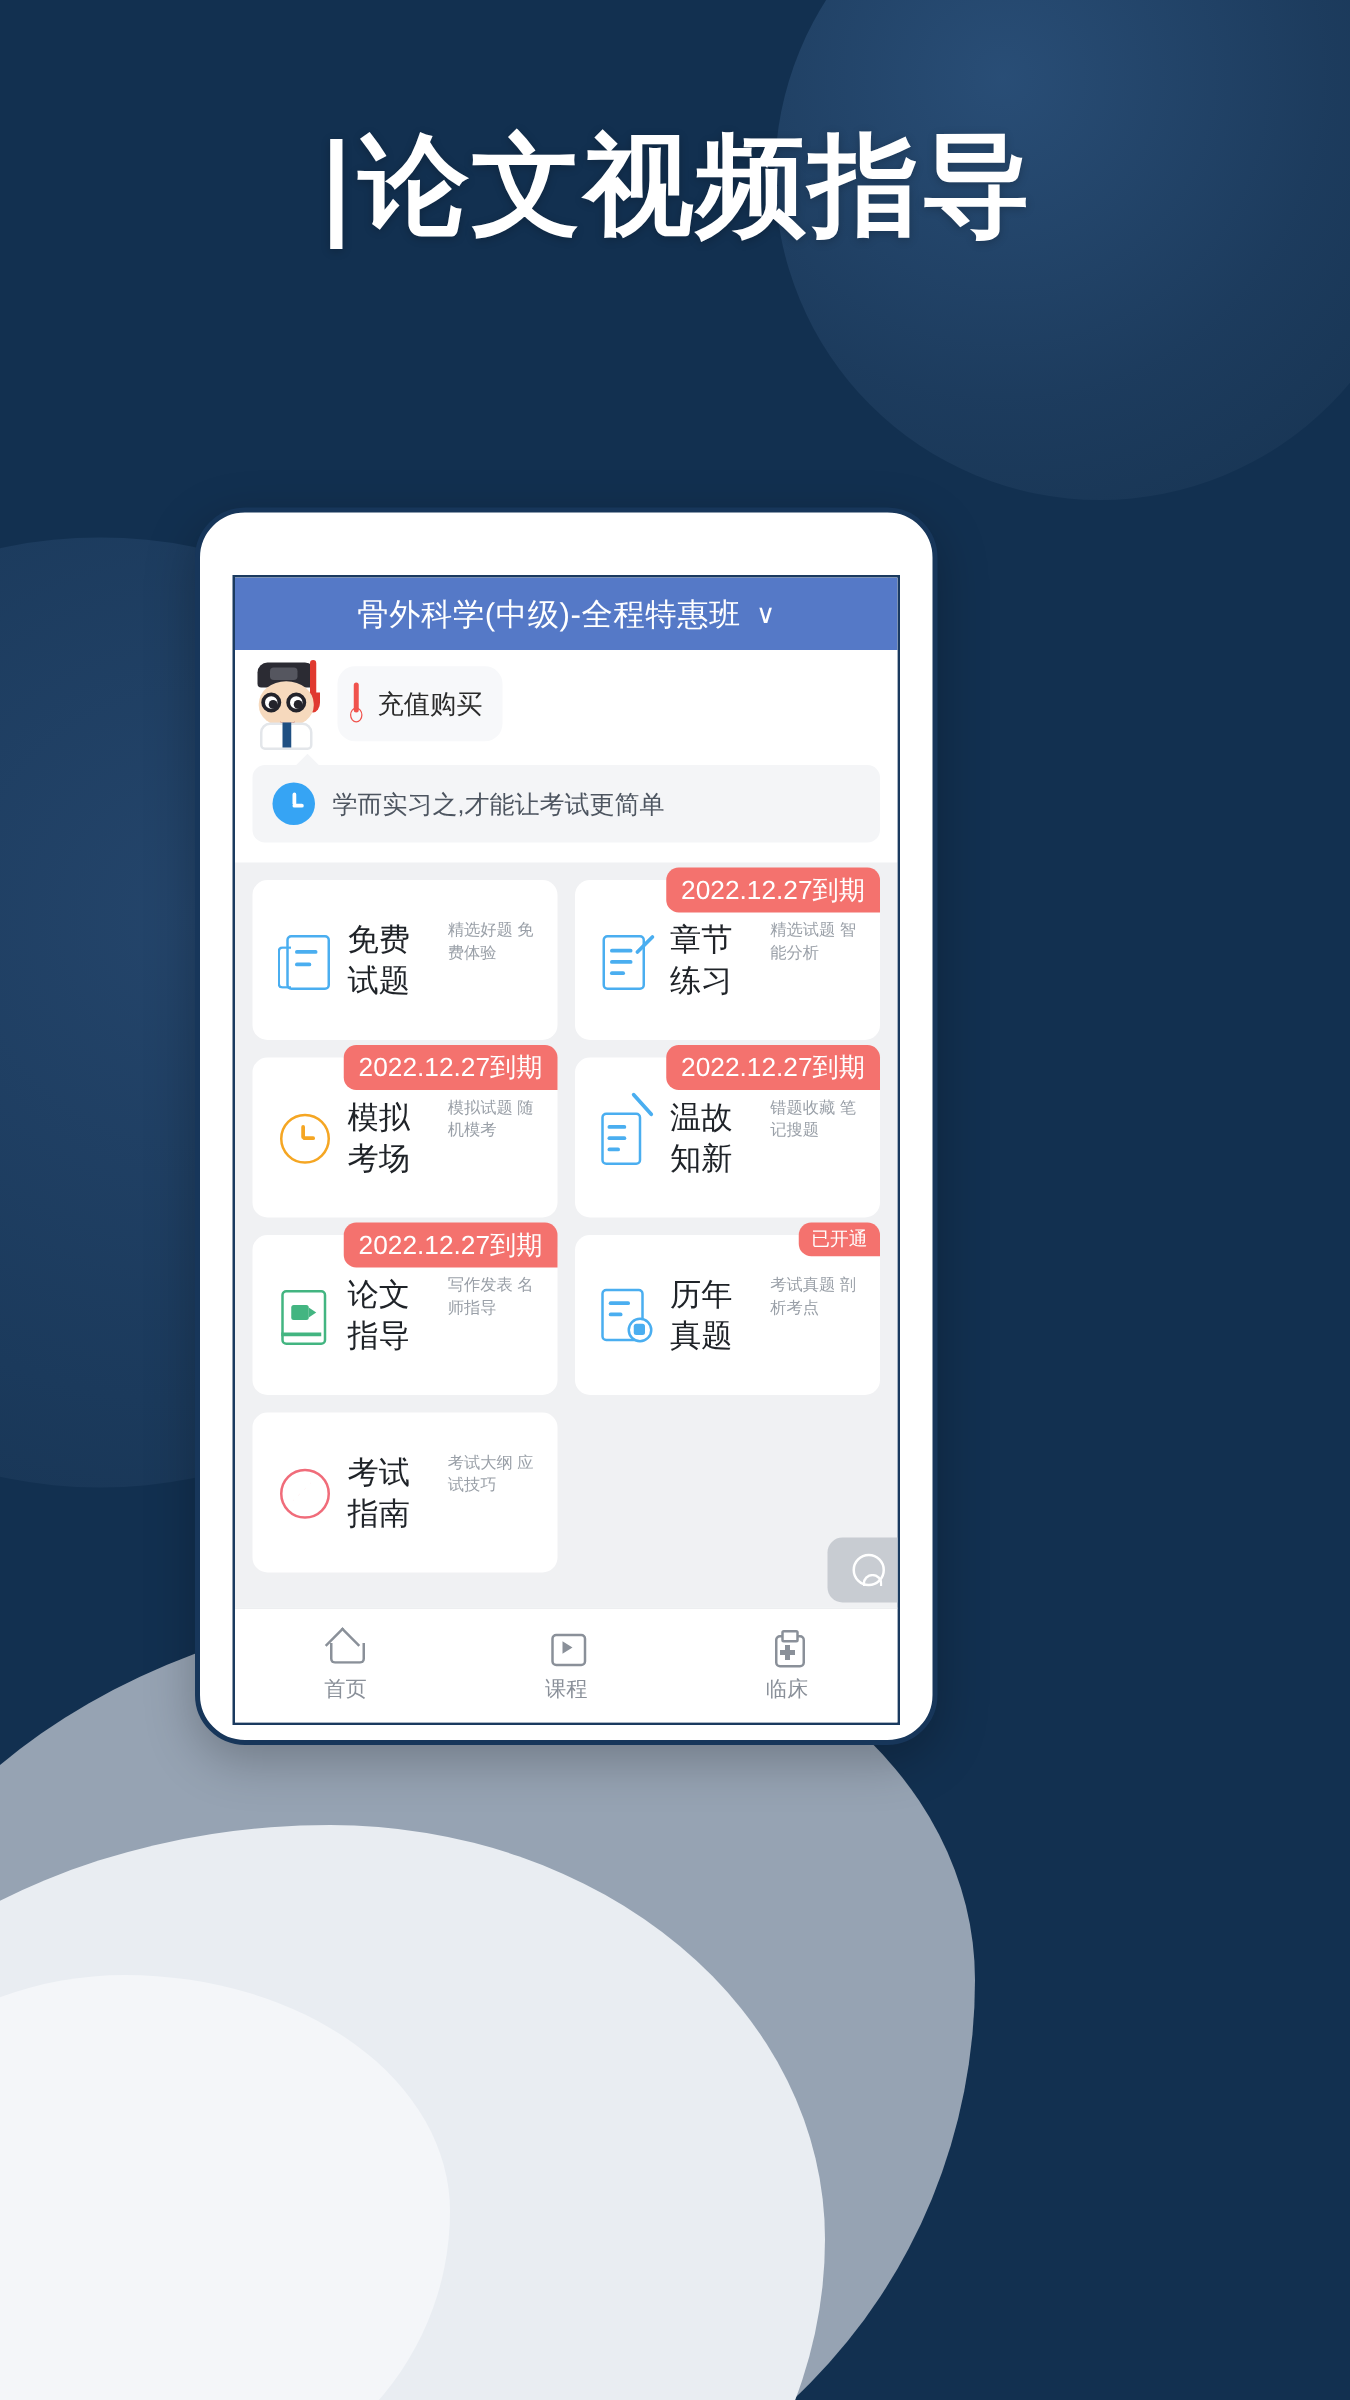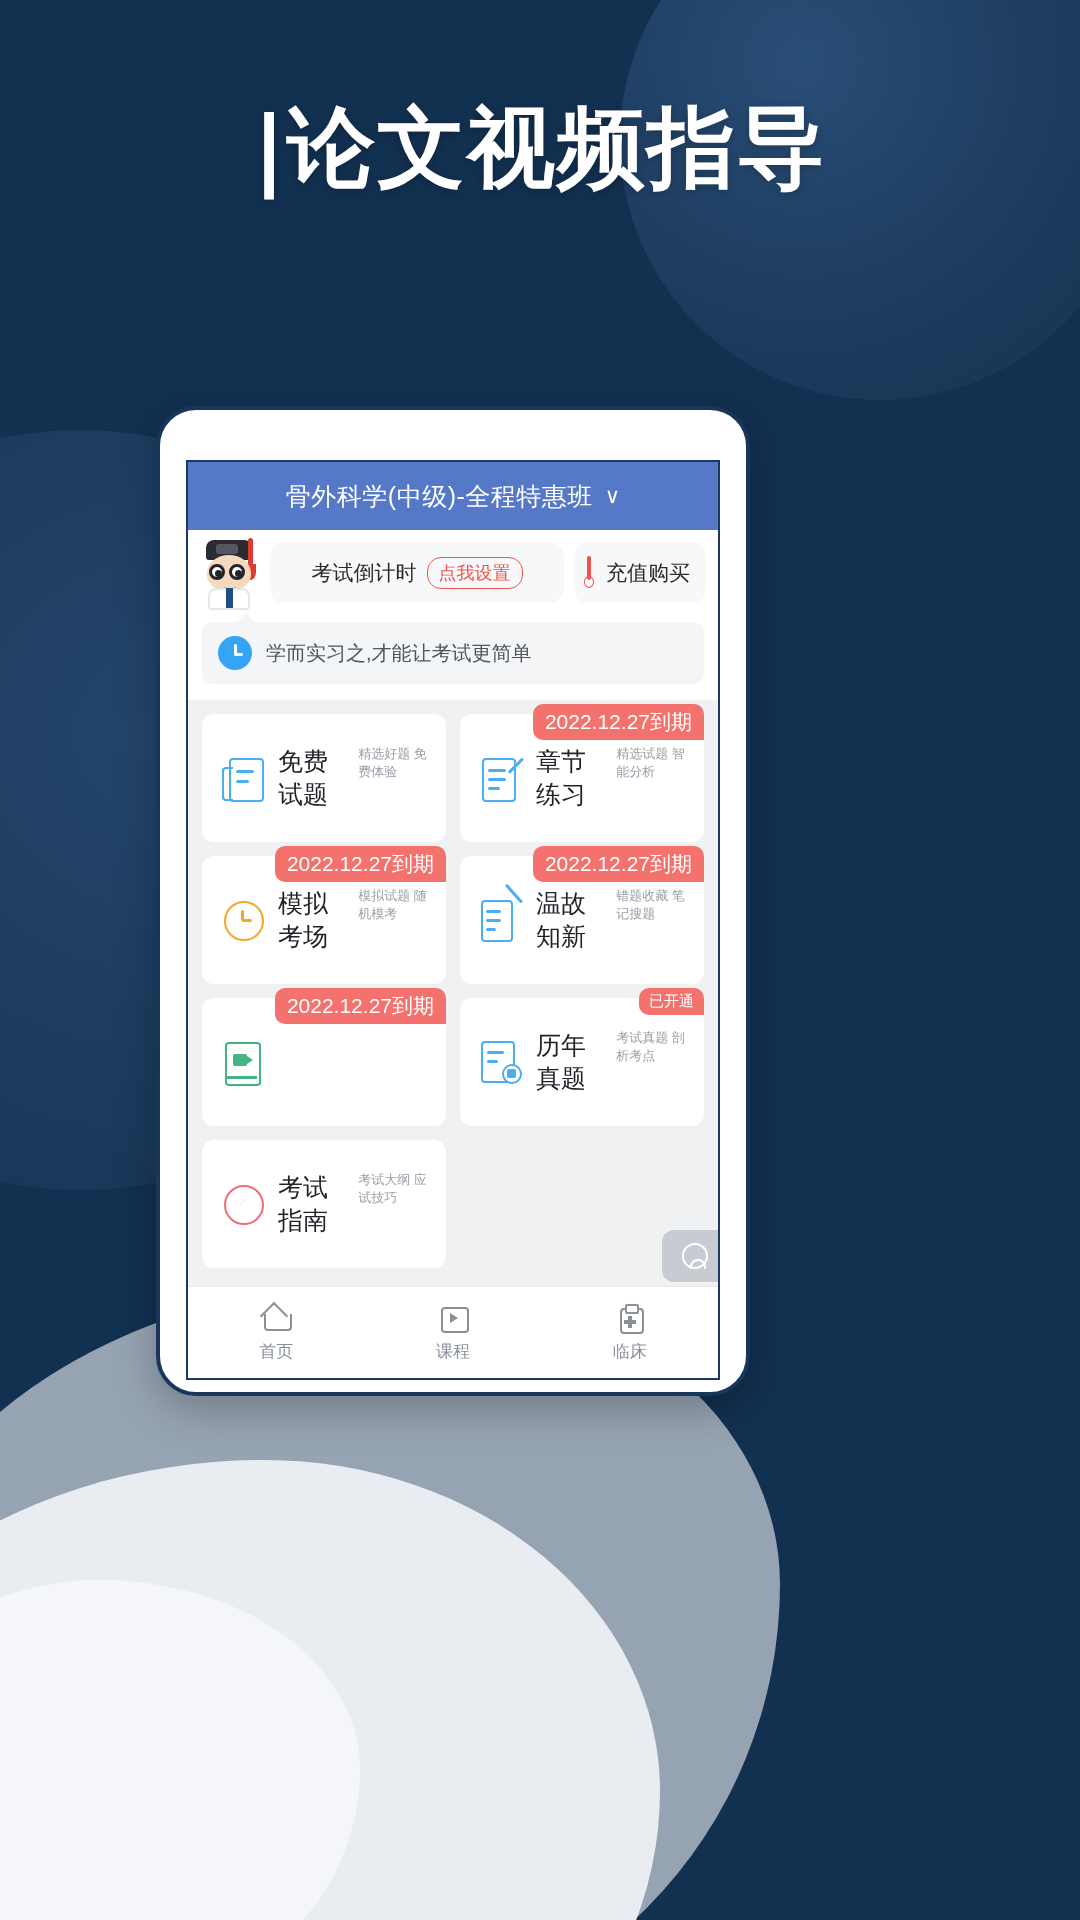--- a/index.html
+++ b/index.html
@@ -78,21 +78,21 @@
     background:#ffffff;
     border:2px solid #1a3a5f;
     display:flex; flex-direction:column;
     overflow:hidden;
   }
 
   
   .app-header {
     background:#5579c7;
     color:#fff;
-    height:68px;
+    height:58px;
     display:flex; align-items:center; justify-content:center;
     flex:0 0 auto;
   }
   .app-header .title {
     font-size:25px; font-weight:500; letter-spacing:.5px;
   }
   .app-header .chev { margin-left:12px; font-size:21px; }
 
   
   .top-row {
@@ -447,24 +447,20 @@
         <div class="av-cap"></div>
         <div class="av-tassel"></div>
         <div class="av-face"></div>
         <div class="av-glass l"></div>
         <div class="av-glass r"></div>
         <div class="av-mouth"></div>
         <div class="av-body"></div>
         <div class="av-tie"></div>
       </div>
 
-      <div class="pill countdown">
-        <span class="cd-label">考试倒计时</span>
-        <span class="cd-btn">点我设置</span>
-      </div>
 
       <div class="pill recharge">
         <span class="therm">
           <span class="therm-stem"></span>
             <span class="therm-bulb"></span>
         </span>
         <span class="rc-label">充值购买</span>
       </div>
     </div>
 
@@ -537,20 +533,24 @@
       </div>
 
       <div class="card">
         <span class="badge">2022.12.27到期</span>
         <span class="c-ic">
           <span class="ic-video">
               <i></i>
               <u></u>
             </span>
         </span>
+        <span class="c-txt">
+          <span class="c-title">论文指导</span>
+          <span class="c-sub">写作发表 名师指导</span>
+        </span>
       </div>
 
       <div class="card">
         <span class="badge small">已开通</span>
         <span class="c-ic">
           <span class="ic-real">
               <i class="a"></i>
               <i class="b"></i>
               <u></u>
             </span>

